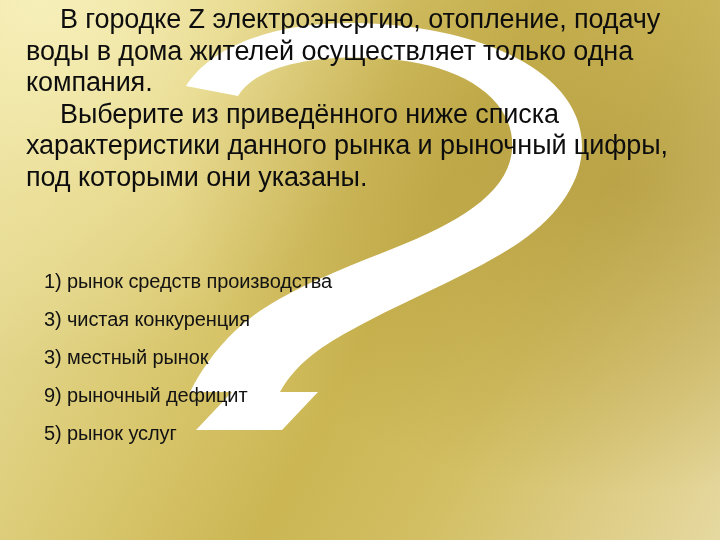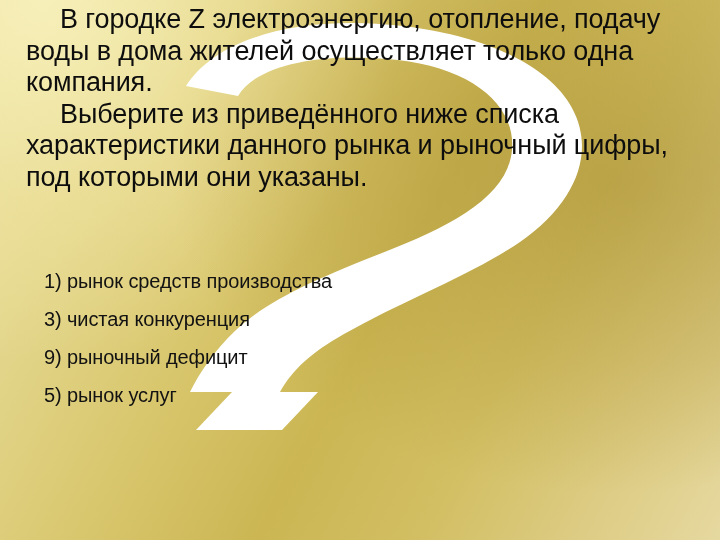--- a/index.html
+++ b/index.html
@@ -116,18 +116,19 @@
   <div id="content">
 
     <div class="question-block">
       <p>В городке Z электроэнергию, отопление, подачу воды в дома жителей осуществляет только одна компания.</p>
       <p>Выберите из приведённого ниже списка характеристики данного рынка и рыночный цифры, под которыми они указаны.</p>
     </div>
 
     <ul class="options">
       <li>1) рынок средств производства</li>
       <li>3) чистая конкуренция</li>
+      <li>3) местный рынок</li>
       <li>9) рыночный дефицит</li>
       <li>5) рынок услуг</li>
     </ul>
 
   </div>
 </div>
 
 </body></html>

